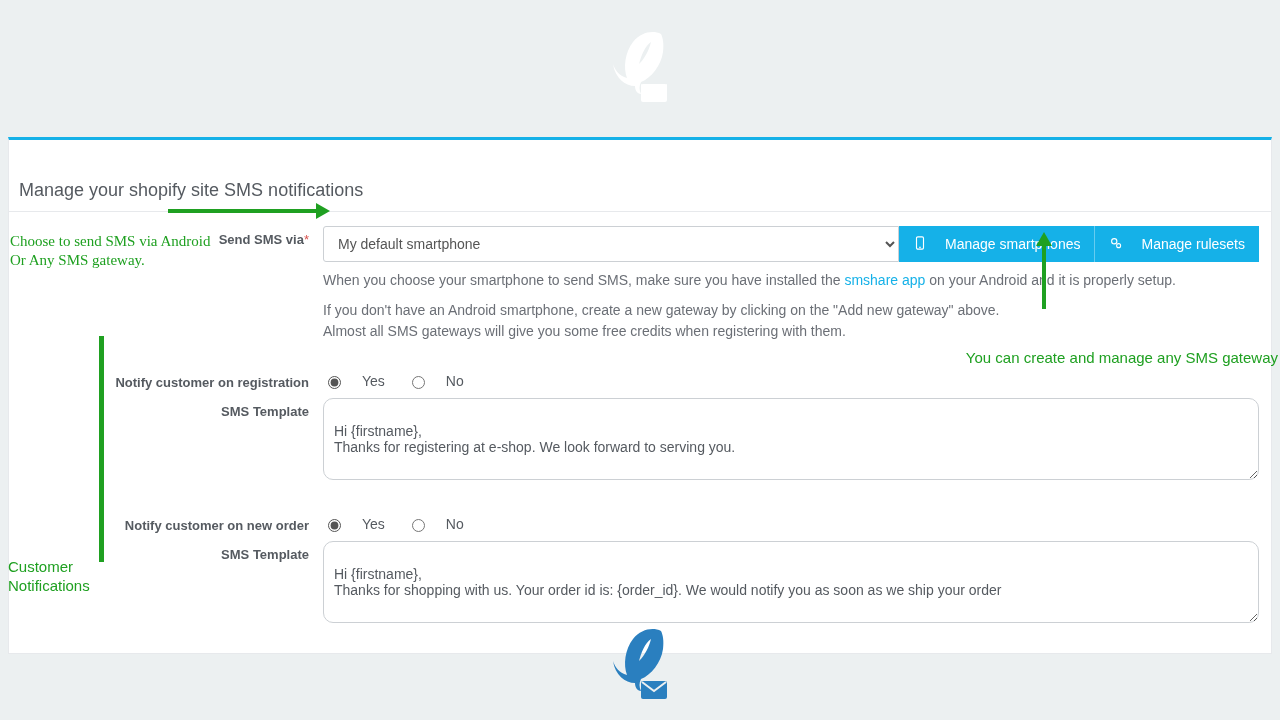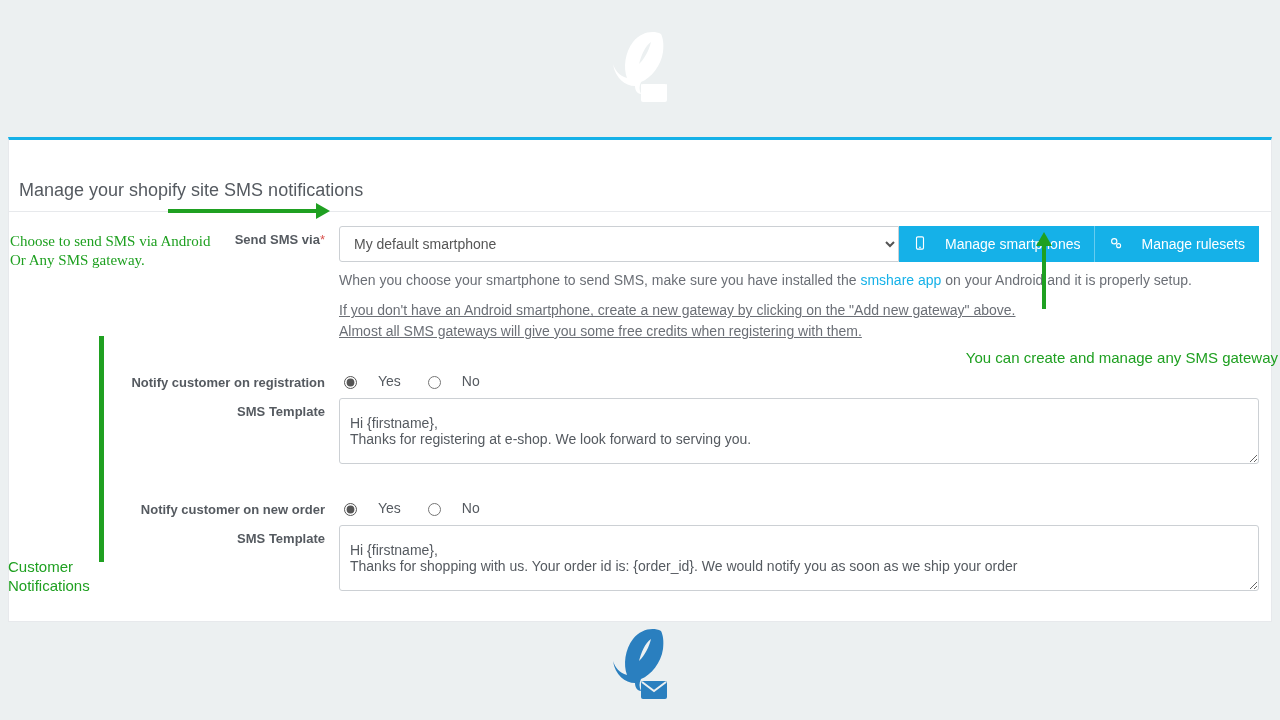--- a/index.html
+++ b/index.html
@@ -39,21 +39,20 @@
   .panel-title{
     padding:12px 10px 10px 10px;
     font-size:18px;
     font-weight:400;
     color:#555a60;
     border-bottom:1px solid var(--panel-border);
     margin-top:28px;
   }
   .panel-body{
     padding:14px 12px 18px 12px;
-    margin-left:16px;
   }
 
   .form-row{
     display:flex;
     align-items:flex-start;
     margin-bottom:8px;
   }
   .form-label-col{
     width:302px;
     min-width:302px;
@@ -103,40 +102,40 @@
   .btn:first-child{border-left:none;}
   .btn svg{width:14px;height:14px;fill:#fff;}
 
   .helper{
     font-size:14px;
     color:var(--text-gray);
     line-height:1.45;
     margin:8px 0 0 0;
   }
   .helper a{color:var(--brand-blue);text-decoration:none;}
-  .helper.block2{margin-top:10px;text-decoration:underline;}
+  .helper.block2{margin-top:10px;}
 
   
   .radio-row{
     display:flex;
     align-items:center;
     gap:22px;
     padding-top:4px;
     font-size:14px;
     color:#555a60;
   }
   .radio-opt{display:inline-flex;align-items:center;gap:18px;}
   .radio-opt input{accent-color:#555;}
 
   textarea.sms-tpl{
     width:100%;
     min-height:66px;
     border:1px solid #ccd0d4;
-    border-radius:3px;
-    padding:16px 10px;
+    border-radius:10px;
+    padding:24px 10px;
     font-size:14px;
     color:#555a60;
     font-family:inherit;
     resize:vertical;
   }
 
   .section-gap{height:20px;}
 
   
   .anno{

